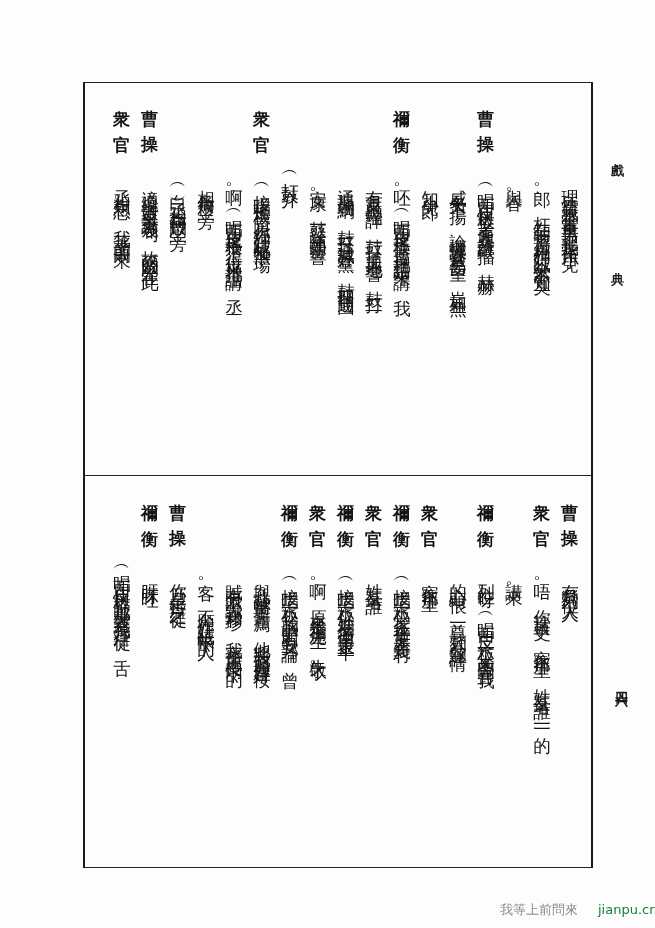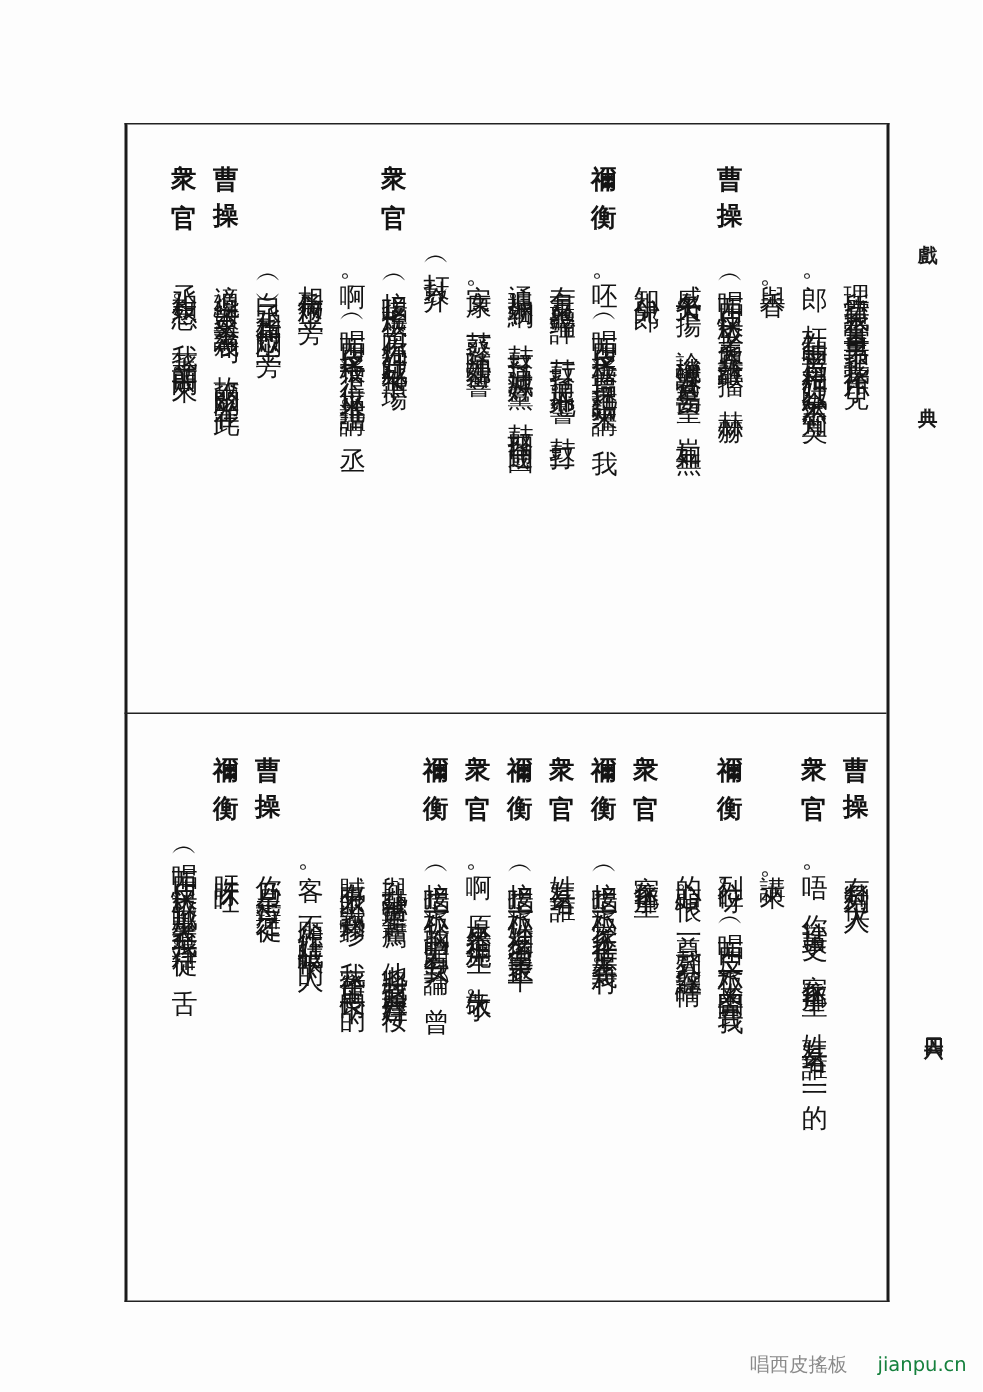--- a/index.html
+++ b/index.html
@@ -145,15 +145,15 @@
     <span class="role" style="left:81px; top:12px;">曹操</span>
     <span class="col" style="left:81px; top:92px;">你乃是舌辯之徒。</span>
 
     <span class="role" style="left:53px; top:12px;">禰衡</span>
     <span class="col" style="left:53px; top:92px;">呀呀呸</span>
 
     <span class="col" style="left:25px; top:80px;">（唱西皮快板）賊那裏道我舌辯徒。舌</span>
   </div>
 
   <div class="watermark">
-    <span>唱西皮搖板</span><span class="latin">jianpu.cn</span>
+    <span>我等上前問來</span><span class="latin">jianpu.cn</span>
   </div>
 </div>
 
 </body></html>

